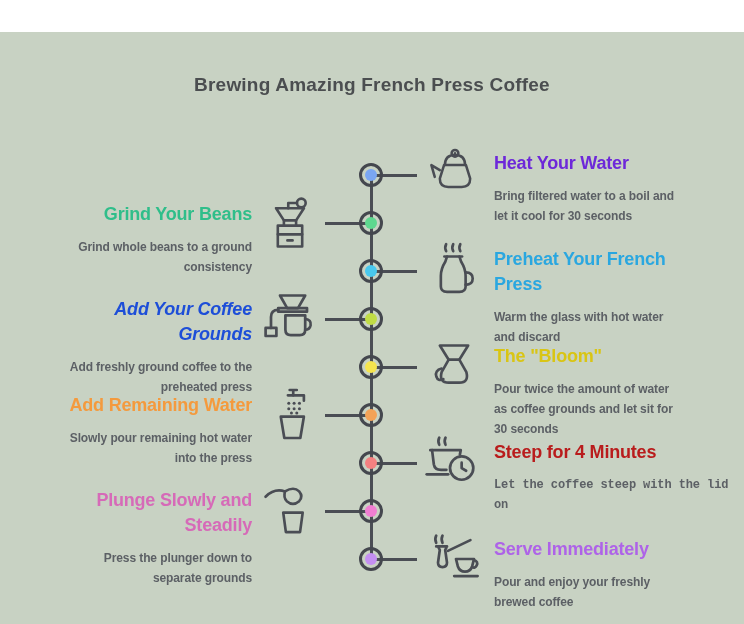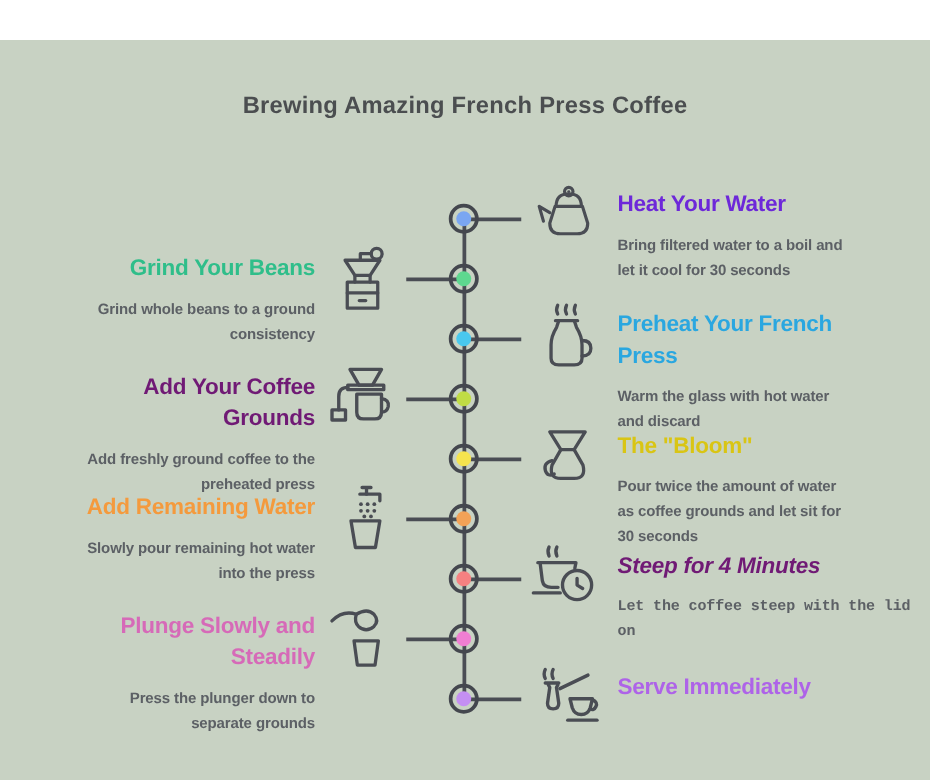--- a/index.html
+++ b/index.html
@@ -188,35 +188,37 @@
     <div class="step-body" style="color: rgb(92, 96, 101);">Warm the glass with hot water
 and discard</div>
   </div>
   <div class="abs tblock right" style="left:494px;top:312px;">
     <div class="step-heading" style="color: rgb(217, 197, 20);">The "Bloom"</div>
     <div class="step-body" style="color: rgb(92, 96, 101);">Pour twice the amount of water
 as coffee grounds and let sit for
 30 seconds</div>
   </div>
   <div class="abs tblock right" style="left:494px;top:408px;">
-    <div class="step-heading" style="color: #701a75; font-style: italic;">Steep for 4 Minutes</div>
+    <div class="step-heading" style="color: #b91c1c;">Steep for 4 Minutes</div>
     <div class="step-body" style="color: rgb(92, 96, 101); font-family: Liberation Mono, monospace;">Let the coffee steep with the lid
 on</div>
   </div>
   <div class="abs tblock right" style="left:494px;top:505px;">
     <div class="step-heading" style="color: rgb(174, 99, 232);">Serve Immediately</div>
+    <div class="step-body" style="color: rgb(92, 96, 101);">Pour and enjoy your freshly
+brewed coffee</div>
   </div>
 
   <div class="abs tblock left" style="left:17px;top:170px;">
     <div class="step-heading" style="color: rgb(47, 190, 138);">Grind Your Beans</div>
     <div class="step-body" style="color: rgb(92, 96, 101);">Grind whole beans to a ground
 consistency</div>
   </div>
   <div class="abs tblock left" style="left:17px;top:265px;">
-    <div class="step-heading" style="color: #701a75;">Add Your Coffee
+    <div class="step-heading" style="color: #1d4ed8; font-style: italic;">Add Your Coffee
 Grounds</div>
     <div class="step-body" style="color: rgb(92, 96, 101);">Add freshly ground coffee to the
 preheated press</div>
   </div>
   <div class="abs tblock left" style="left:17px;top:456px;">
     <div class="step-heading" style="color: rgb(214, 106, 184);">Plunge Slowly and
 Steadily</div>
     <div class="step-body" style="color: rgb(92, 96, 101);">Press the plunger down to
 separate grounds</div>
   </div>

